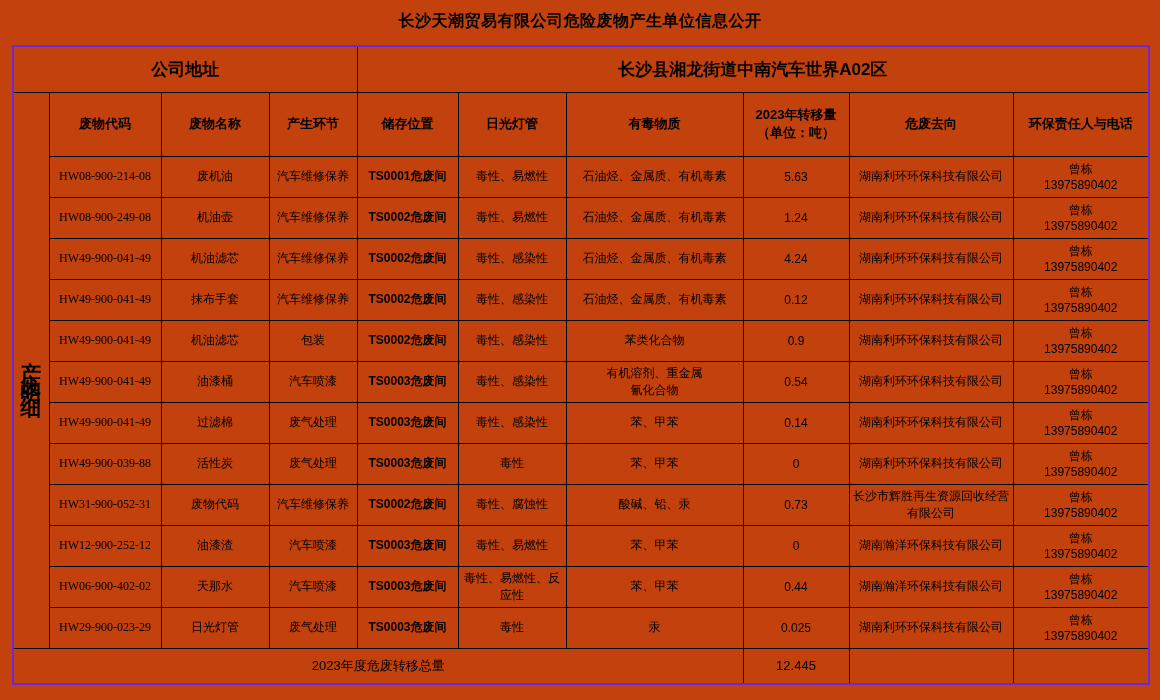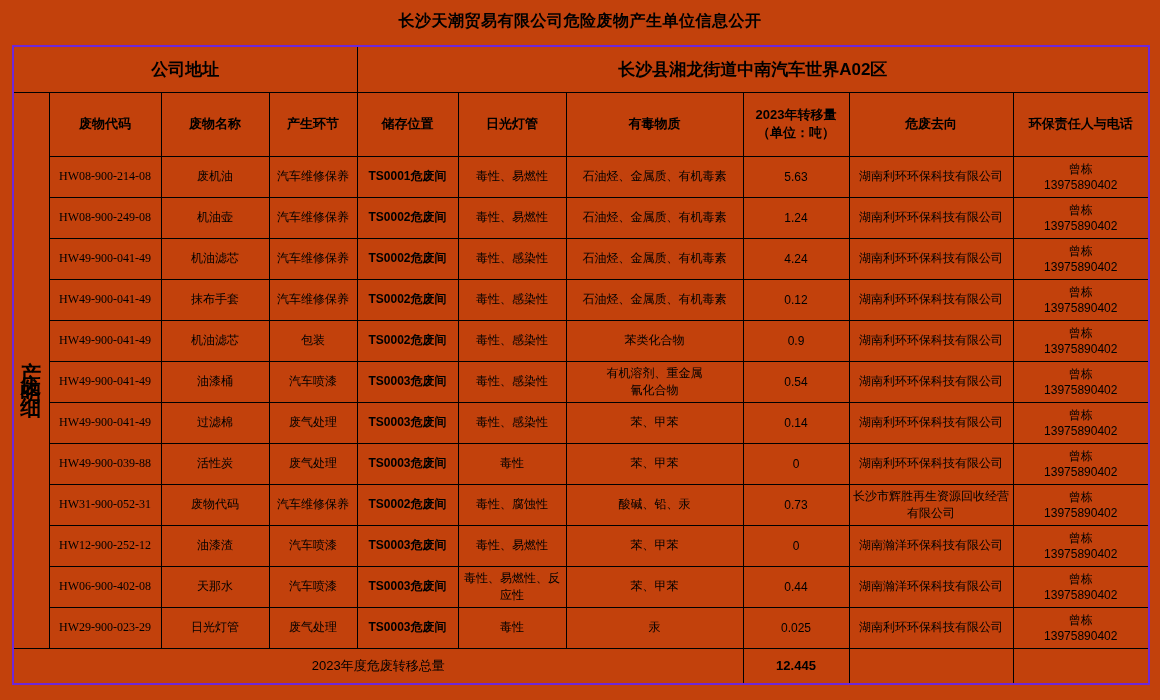--- a/index.html
+++ b/index.html
@@ -64,21 +64,21 @@
     margin: 0 auto;
   }
   td.cell-code { font-size: 13.5px; font-weight: normal; font-family: Liberation Serif, serif; }
   td.cell-storage { font-size: 12.5px; font-weight: bold; }
   td.cell-toxic { white-space: pre-line; }
   td.cell-amount { font-size: 15px; }
   td.cell-contact { font-size: 13px; }
   td.cell-contact .contact-phone { font-size: 12px; }
   tr.total-row { height: 36px; }
   tr.total-row td { font-size: 13px; }
-  td.total-value { font-size: 13.5px; font-weight: bold; }
+  td.total-value { font-size: 13.5px; }
 </style>
 </head>
 <body>
 
 <div class="page">
 
   <div class="page-title">长沙天潮贸易有限公司危险废物产生单位信息公开</div>
 
   <table class="disclosure">
     <colgroup>
@@ -252,21 +252,21 @@
     <td class="cell-hazard">毒性、易燃性</td>
     <td class="cell-toxic">苯、甲苯</td>
     <td class="cell-amount">0</td>
     <td class="cell-destination">湖南瀚洋环保科技有限公司</td>
     <td class="cell-contact">
       <div class="contact-name">曾栋</div>
       <div class="contact-phone">13975890402</div>
     </td>
   </tr>
         <tr class="data-row">
-    <td class="cell-code">HW06-900-402-08</td>
+    <td class="cell-code">HW06-900-402-02</td>
     <td class="cell-name">天那水</td>
     <td class="cell-stage">汽车喷漆</td>
     <td class="cell-storage">TS0003危废间</td>
     <td class="cell-hazard">毒性、易燃性、反应性</td>
     <td class="cell-toxic">苯、甲苯</td>
     <td class="cell-amount">0.44</td>
     <td class="cell-destination">湖南瀚洋环保科技有限公司</td>
     <td class="cell-contact">
       <div class="contact-name">曾栋</div>
       <div class="contact-phone">13975890402</div>

